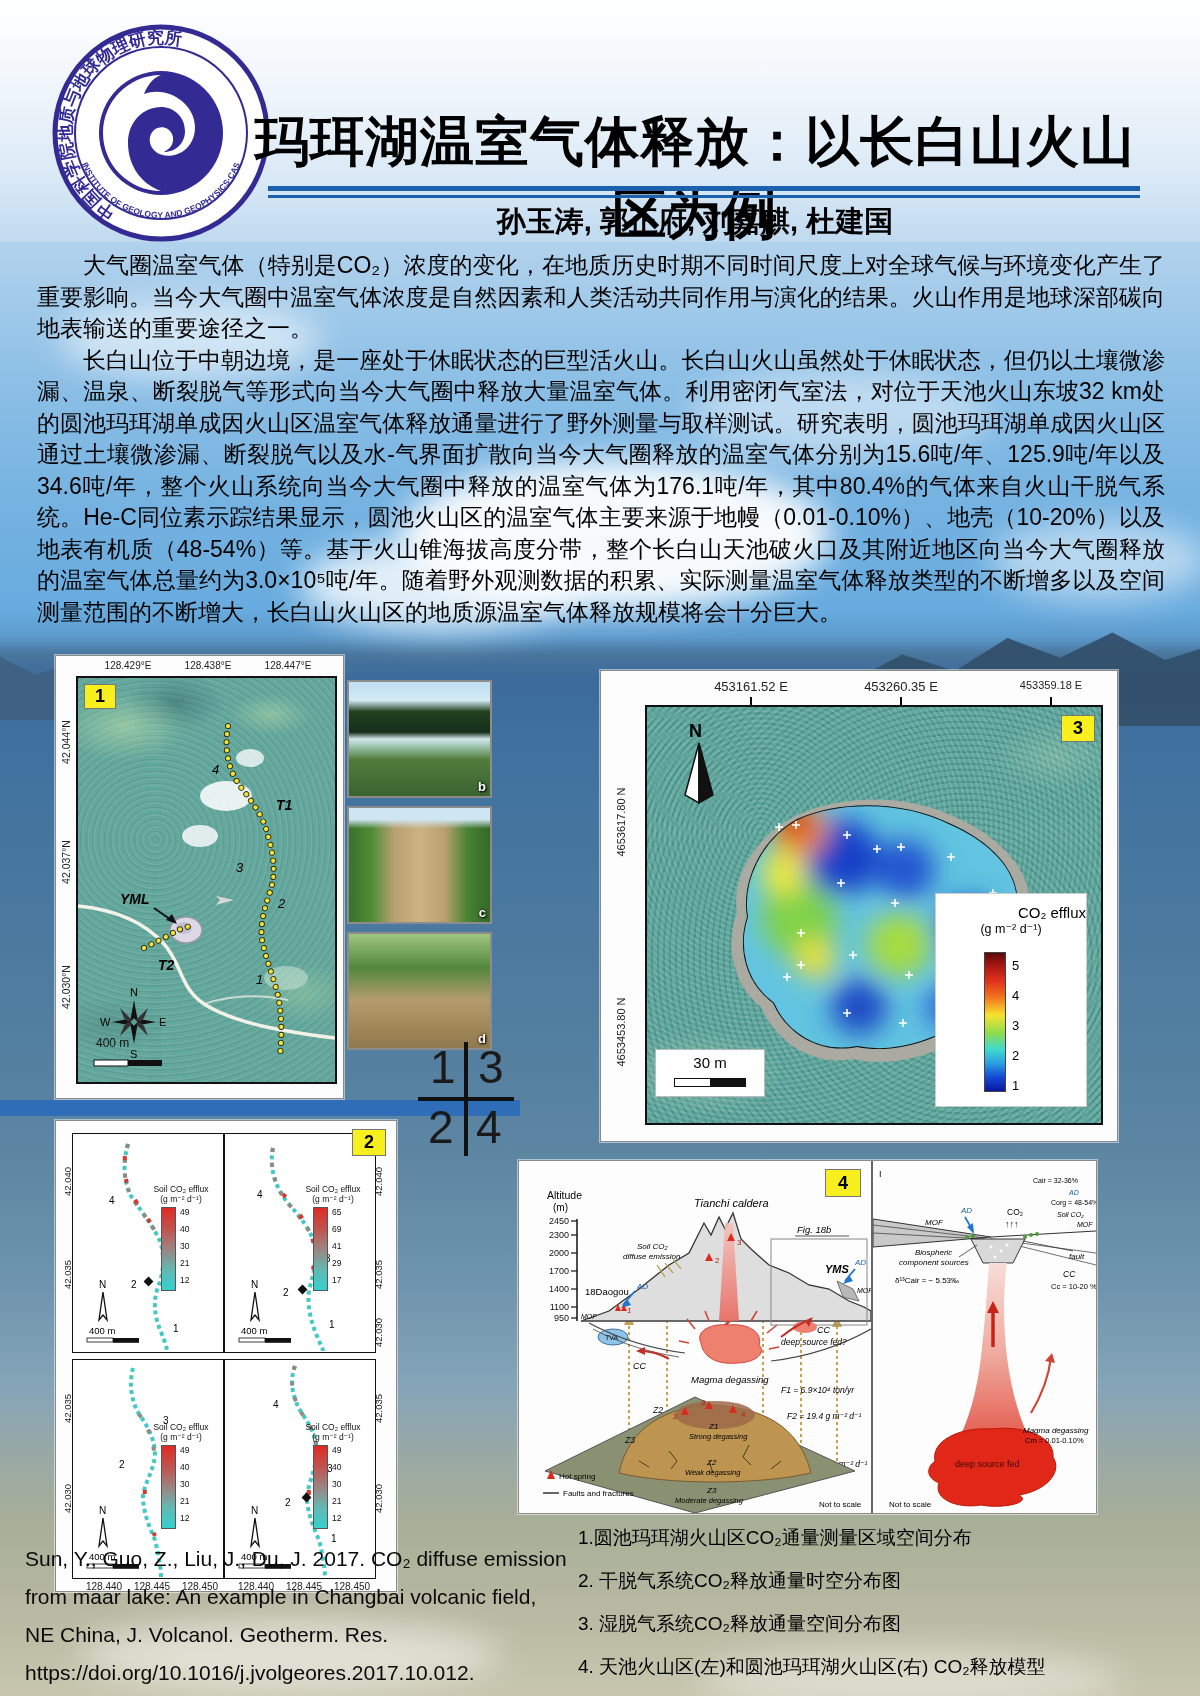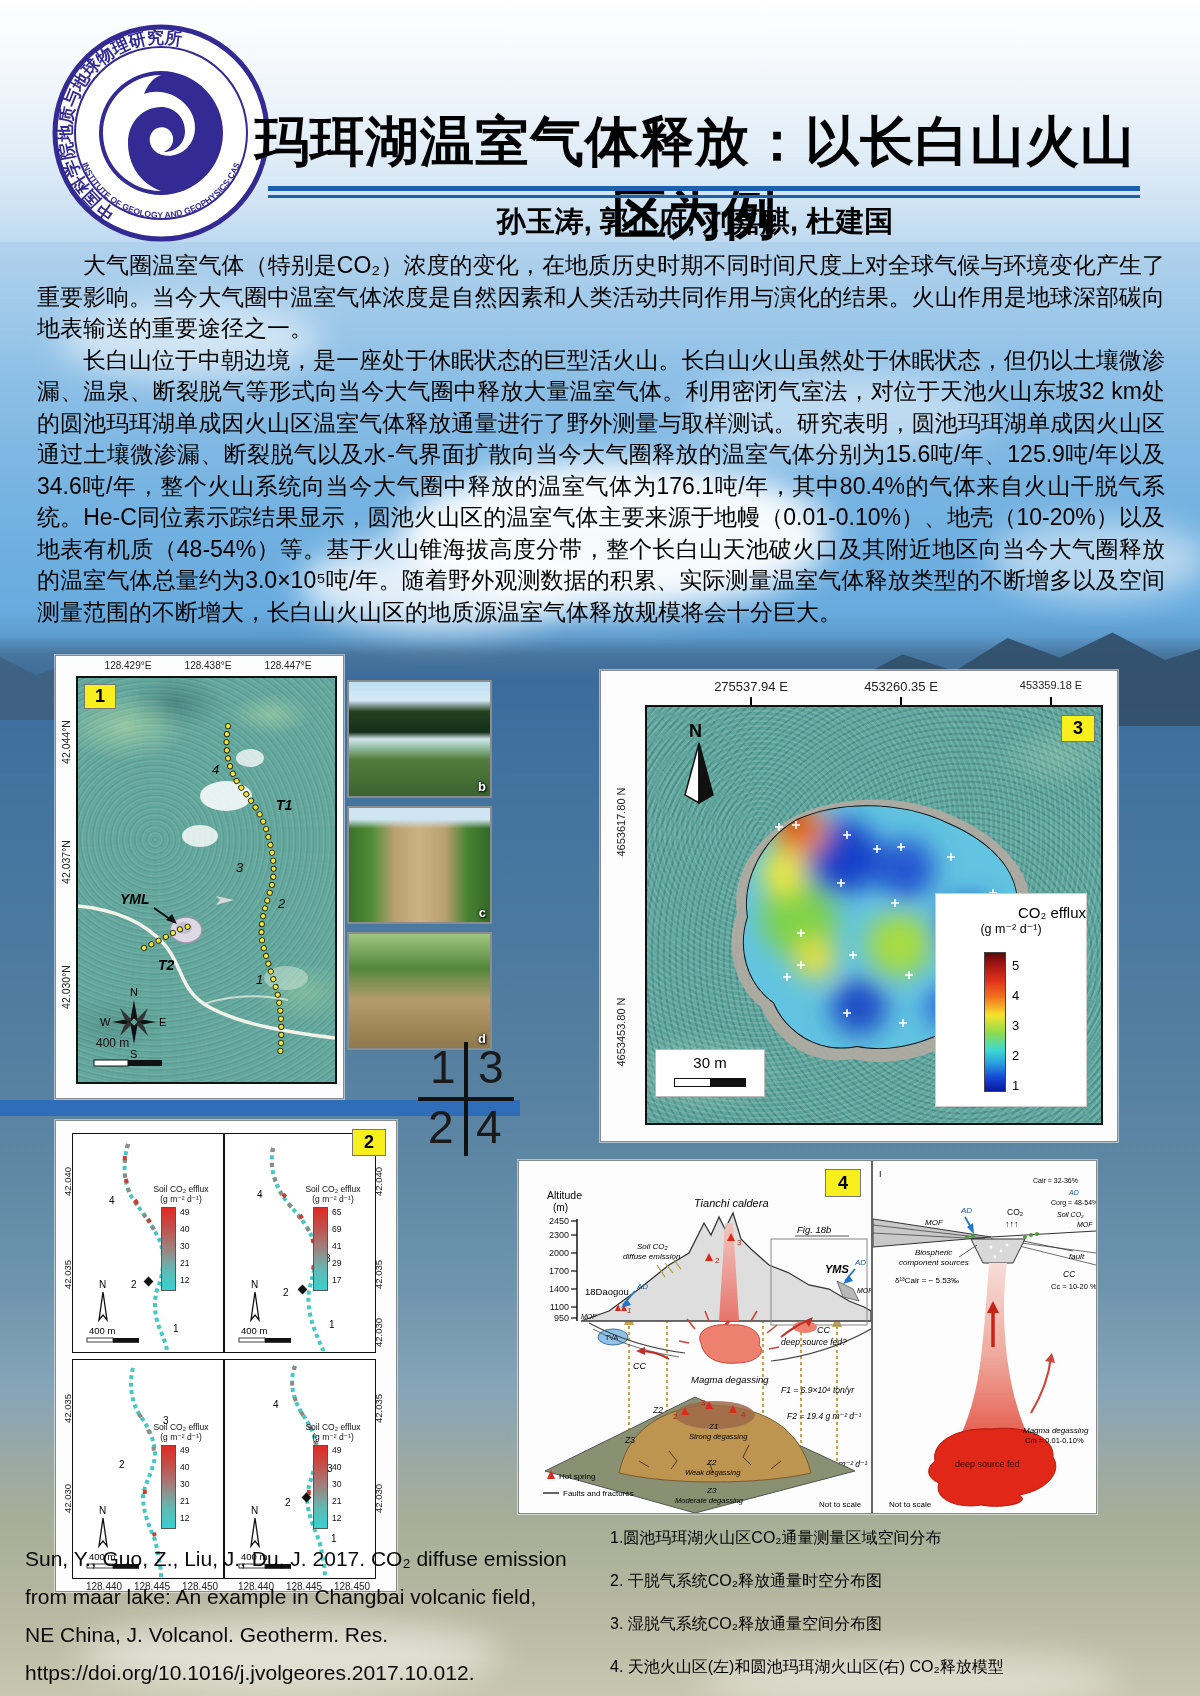--- a/index.html
+++ b/index.html
@@ -40,21 +40,21 @@
   }
   .photo{position:absolute;left:347px;width:145px;height:118px;border:2px solid #8c8c8c;box-sizing:border-box;}
   .photo .plabel{position:absolute;right:4px;bottom:2px;color:#fff;font-size:13px;font-weight:bold;
                  text-shadow:0 0 3px #000,1px 1px 2px #000;}
   .fig2frame{position:absolute;width:152px;height:220px;border:1.5px solid #111;background:#fff;box-sizing:border-box;}
   .leg{position:absolute;width:76px;text-align:center;font-size:8.5px;line-height:10px;color:#111;}
   .legbar{position:relative;width:13px;height:82px;margin-top:3px;border:.5px solid #555;
     background:linear-gradient(180deg,#e02a24 0%,#c2524e 25%,#9c8480 50%,#63b8b2 75%,#35d1ce 100%);}
   .legticks{position:absolute;left:18px;top:0;height:82px;width:24px;}
   .legticks span{position:absolute;left:0;font-size:8.5px;}
-  .cap-line{font-size:16px;line-height:43px;color:#000;white-space:nowrap;margin-left:32px;}
+  .cap-line{font-size:19px;line-height:43px;color:#000;white-space:nowrap;}
   .kn{position:absolute;font-size:46px;color:#1a1a1a;font-family:"Liberation Sans",sans-serif;}
   svg text{font-family:"Liberation Sans","DejaVu Sans",sans-serif;}
 </style>
 </head>
 <body>
 
 <div class="poster">
 
   <div class="cloud" style="left:60px;top:300px;width:260px;height:80px;opacity:.55"></div>
   <div class="cloud" style="left:690px;top:370px;width:300px;height:90px;opacity:.45"></div>
@@ -168,21 +168,21 @@
     <span class="plabel">b</span>
   </div>
   <div class="photo" style="top:806px;background:linear-gradient(180deg,#cfe5f2 0%,#cfe5f2 10%,rgba(0,0,0,0) 18%),linear-gradient(90deg,#39722b 0%,#4f8c36 16%,#b9a071 32%,#cbb384 50%,#b9a071 68%,#478232 84%,#346928 100%);">
     <span class="plabel">c</span>
   </div>
   <div class="photo" style="top:932px;background:linear-gradient(180deg,#9fc57f 0%,#53873c 30%,#b59c6e 58%,#a08757 82%,#8f7a4e 100%);">
     <span class="plabel">d</span>
   </div>
 
   <div class="panel" style="left:600px;top:670px;width:516px;height:470px;">
-    <span class="hlabel" style="left:150px;top:8px;font-size:13px;">275537.94 E</span>
+    <span class="hlabel" style="left:150px;top:8px;font-size:13px;">453161.52 E</span>
     <span class="hlabel" style="left:300px;top:8px;font-size:13px;">453260.35 E</span>
     <span class="hlabel" style="left:450px;top:8px;font-size:11px;">453359.18 E</span>
     <div class="abs" style="left:149px;top:26px;width:2px;height:8px;background:#000;"></div>
     <div class="abs" style="left:299px;top:26px;width:2px;height:8px;background:#000;"></div>
     <div class="abs" style="left:449px;top:26px;width:2px;height:8px;background:#000;"></div>
     <span class="vlabel" style="left:-20px;top:145px;width:80px;font-size:11px;">4653617.80 N</span>
     <span class="vlabel" style="left:-20px;top:355px;width:80px;font-size:11px;">4653453.80 N</span>
 
     <div class="abs map-tex2" style="left:44px;top:34px;width:458px;height:420px;border:2px solid #111;box-sizing:border-box;">
       <svg width="454" height="416" viewBox="0 0 454 416" style="position:absolute;left:0;top:0;">

